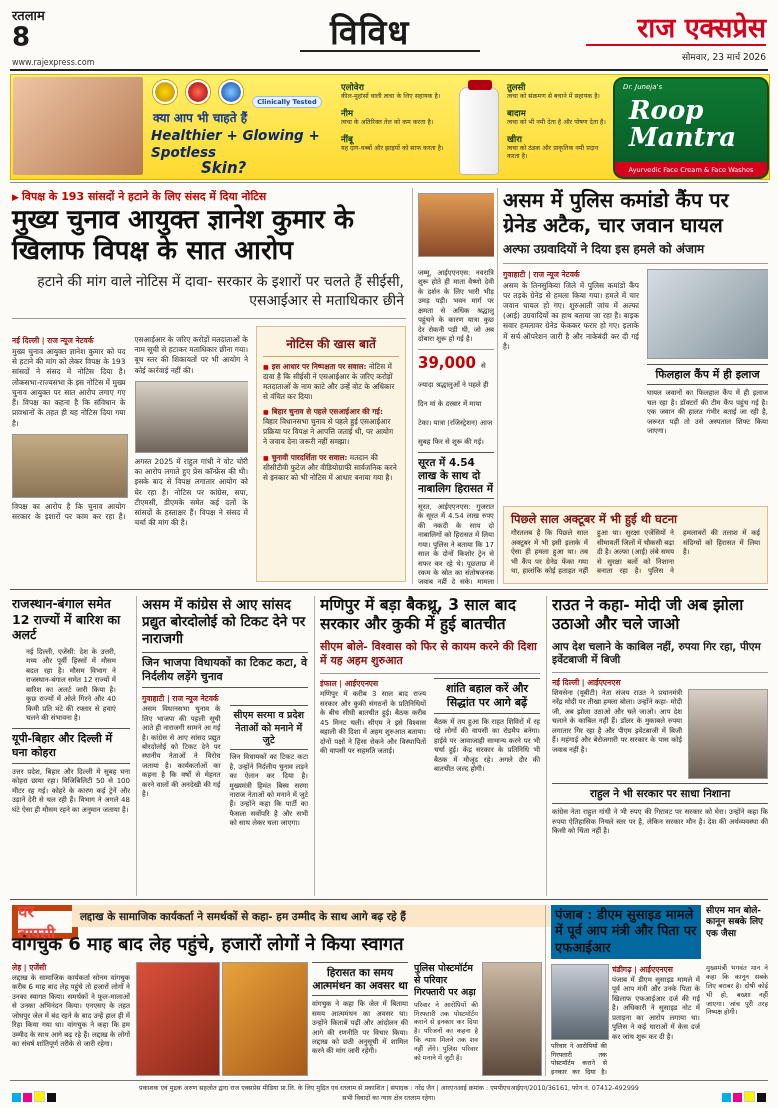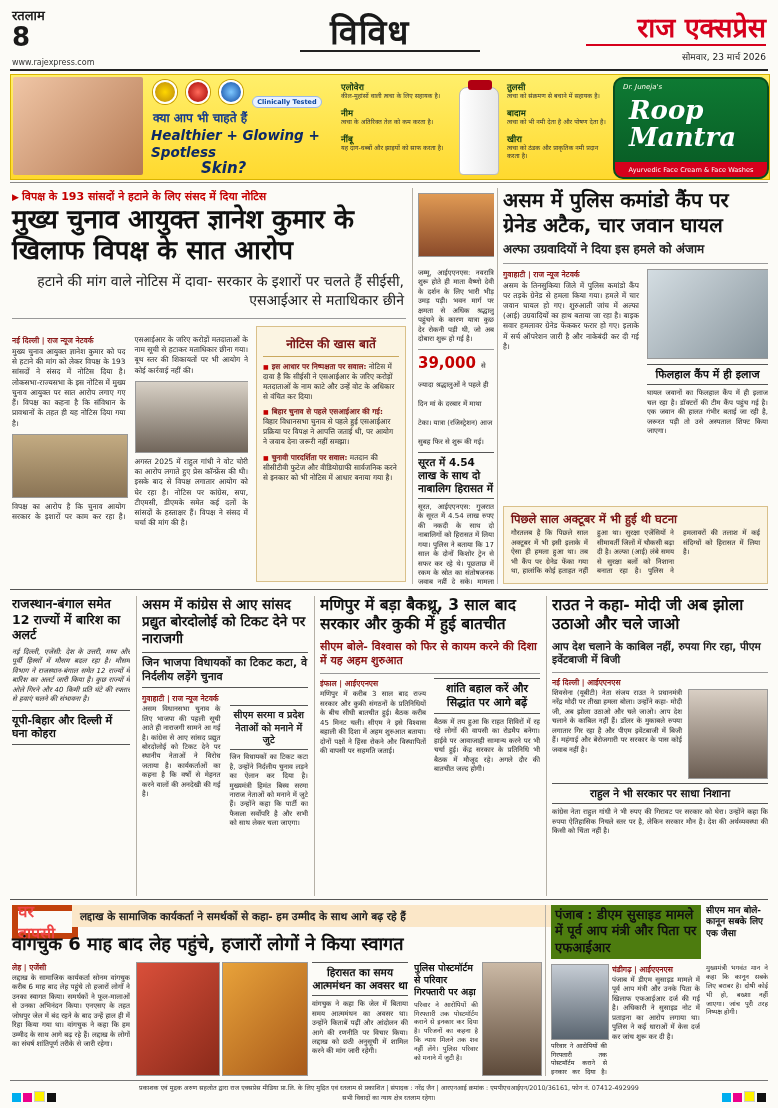--- a/index.html
+++ b/index.html
@@ -54,21 +54,21 @@
   .subdeck-red{font-weight:bold;line-height:1.3;color:#8a1212;}
   .crossline{border-top:1px solid #555;border-bottom:1px solid #555;padding:3px 0;}
   .box{background:#fbf4e2;border:1px solid #d9c08a;}
   .box-title{font-size:12px;font-weight:bold;color:#7a1616;text-align:center;padding:4px 2px;border-bottom:1px solid #caa85e;}
   .bullet-item{font-size:7.3px;line-height:1.38;margin:5px 0;}
   .bullet-item b{color:#7a1616;}
   .bullet-item::before{content:"■";color:#c40000;font-size:6px;margin-right:3px;}
   .hl-num{font-size:15px;font-weight:bold;color:#c40000;}
   .tag-box{border:6px solid #c2410c;color:#ef4444;font-weight:bold;font-size:16px;display:flex;align-items:center;justify-content:center;}
   .strip{background:#fbe7c8;display:flex;align-items:center;font-size:10.5px;font-weight:bold;color:#222;padding:0 8px;}
-  .cream{background:#4d7c0f;}
+  .cream{background:#0369a1;}
 
   
   .foot-t{font-size:6.4px;color:#333;text-align:center;line-height:1.5;}
   .sq{width:9px;height:9px;display:inline-block;margin-right:2px;}
 </style>
 </head>
 <body>
 
 <div class="page">
 
@@ -195,22 +195,23 @@
     <div class="box" style="position:absolute;left:0;bottom:0;width:100%;height:78px;padding:5px 7px;box-sizing:border-box;">
       <div class="h-m" style="font-size:11.5px;color:#7a1616;margin-bottom:3px;">पिछले साल अक्टूबर में भी हुई थी घटना</div>
       <div class="cols-3 body-s jt">गौरतलब है कि पिछले साल अक्टूबर में भी इसी इलाके में ऐसा ही हमला हुआ था। तब भी कैंप पर ग्रेनेड फेंका गया था, हालांकि कोई हताहत नहीं हुआ था। सुरक्षा एजेंसियों ने सीमावर्ती जिलों में चौकसी बढ़ा दी है। अल्फा (आई) लंबे समय से सुरक्षा बलों को निशाना बनाता रहा है। पुलिस ने हमलावरों की तलाश में कई संदिग्धों को हिरासत में लिया है।</div>
     </div>
   </div>
 
   <div class="rule" style="left:10px;top:589px;width:758px;height:1px;background:#555;"></div>
 
   <div class="abs ovh" style="left:12px;top:596px;width:118px;height:300px;">
     <div class="h-m" style="font-size:12.5px;">राजस्थान-बंगाल समेत 12 राज्यों में बारिश का अलर्ट</div>
-    <p class="body-s jt" style="margin:5px 0;font-style:italic;">नई दिल्ली, एजेंसी: देश के उत्तरी, मध्य और पूर्वी हिस्सों में मौसम बदल रहा है। मौसम विभाग ने राजस्थान-बंगाल समेत 12 राज्यों में बारिश का अलर्ट जारी किया है। कुछ राज्यों में ओले गिरने और 40 किमी प्रति घंटे की रफ्तार से हवाएं चलने की संभावना है।</p>
+    <p class="body-s jt" style="margin:5px 14px;">नई दिल्ली, एजेंसी: देश के उत्तरी, मध्य और पूर्वी हिस्सों में मौसम बदल रहा है। मौसम विभाग ने राजस्थान-बंगाल समेत 12 राज्यों में बारिश का अलर्ट जारी किया है। कुछ राज्यों में ओले गिरने और 40 किमी प्रति घंटे की रफ्तार से हवाएं चलने की संभावना है।</p>
     <div class="crossline h-m" style="font-size:11px;">यूपी-बिहार और दिल्ली में घना कोहरा</div>
+    <p class="body-s jt" style="margin:4px 0 0;">उत्तर प्रदेश, बिहार और दिल्ली में सुबह घना कोहरा छाया रहा। विजिबिलिटी 50 से 100 मीटर रह गई। कोहरे के कारण कई ट्रेनें और उड़ानें देरी से चल रही हैं। विभाग ने अगले 48 घंटे ऐसा ही मौसम रहने का अनुमान जताया है।</p>
   </div>
 
   <div class="vline" style="left:136px;top:596px;height:300px;"></div>
 
   <div class="abs ovh" style="left:142px;top:596px;width:166px;height:300px;">
     <div class="h-m" style="font-size:13.5px;">असम में कांग्रेस से आए सांसद प्रद्युत बोरदोलोई को टिकट देने पर नाराजगी</div>
     <div class="crossline subdeck" style="font-size:11px;margin:5px 0;">जिन भाजपा विधायकों का टिकट कटा, वे निर्दलीय लड़ेंगे चुनाव</div>
     <div class="byline">गुवाहाटी | राज न्यूज नेटवर्क</div>
     <div class="cols-2">
       <p class="body-s jt" style="margin:0 0 4px;">असम विधानसभा चुनाव के लिए भाजपा की पहली सूची आते ही नाराजगी सामने आ गई है। कांग्रेस से आए सांसद प्रद्युत बोरदोलोई को टिकट देने पर स्थानीय नेताओं ने विरोध जताया है। कार्यकर्ताओं का कहना है कि वर्षों से मेहनत करने वालों की अनदेखी की गई है।</p>

